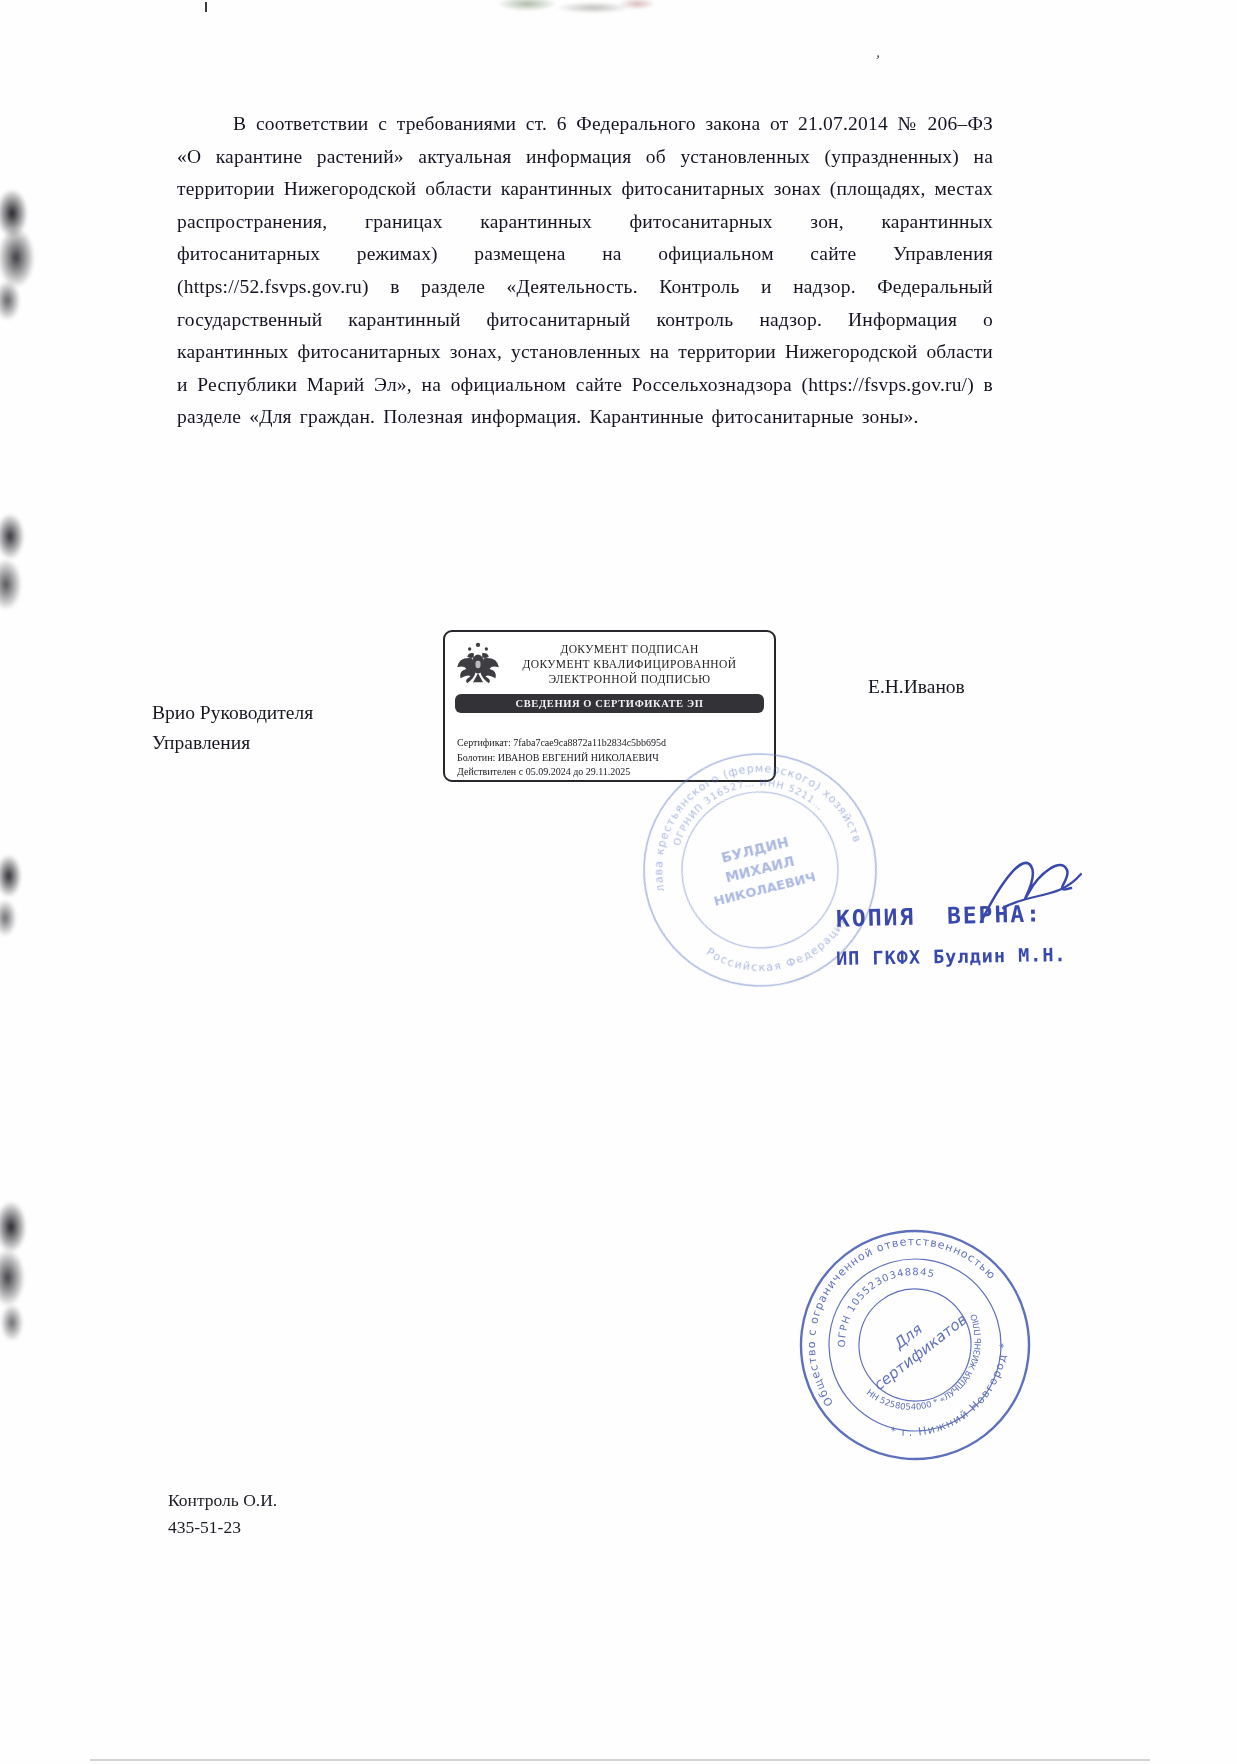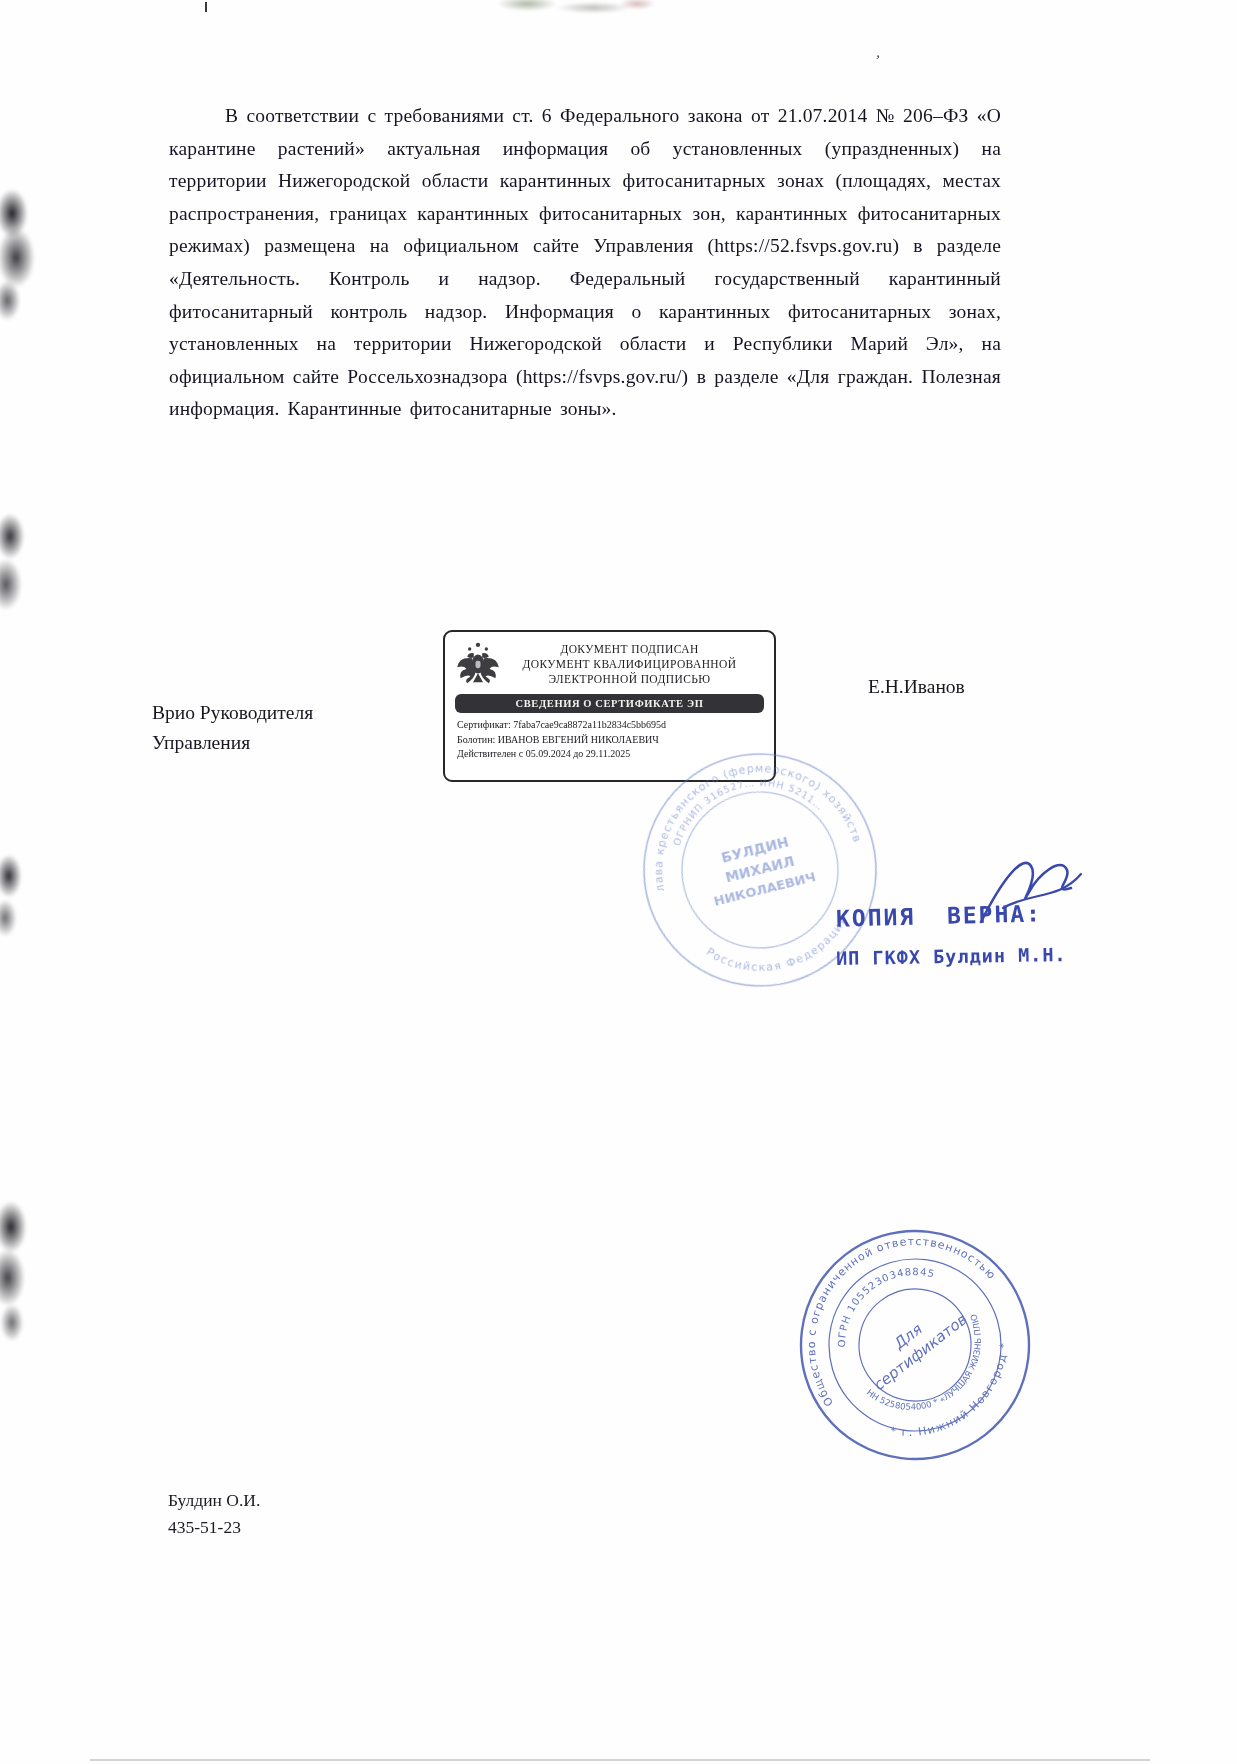--- a/index.html
+++ b/index.html
@@ -4,21 +4,21 @@
 <style>
   html,body{margin:0;padding:0;background:#e9e9e9;}
   .page{
     position:relative;width:1237px;height:1764px;margin:0 auto;
     background:#fefefe;overflow:hidden;
     font-family:"Liberation Serif", serif;color:#17171f;
   }
   
   .body-text{position:absolute;left:165px;top:96px;width:840px;}
   .doc-par{
-    margin:4px;text-align:justify;text-indent:56px;
+    margin:12px;text-align:justify;text-indent:56px;
     font-size:19.5px;line-height:32.6px;letter-spacing:.2px;
     word-spacing:3px;color:#141422;
   }
   
   .signer-position{position:absolute;left:152px;top:698px;font-size:19.5px;line-height:30px;}
   .signer-name{position:absolute;left:868px;top:676px;font-size:19.5px;}
   
   .esig-box{
     position:absolute;left:443px;top:630px;width:333px;height:152px;
     background:#fff;border:2px solid #26262b;border-radius:9px;box-sizing:border-box;
@@ -26,21 +26,21 @@
   }
   .esig-top{display:flex;align-items:flex-start;padding:7px 22px 2px 8px;}
   .esig-eagle{flex:0 0 50px;height:50px;margin-right:4px;}
   .esig-titles{flex:1;text-align:center;padding-top:3px;}
   .esig-titles div{font-size:11.5px;line-height:15px;letter-spacing:.4px;color:#1d1d22;}
   .esig-bar{
     margin:3px 10px 0 10px;height:19px;background:#323237;color:#f4f4f4;
     font-size:10.5px;font-weight:bold;letter-spacing:.6px;
     display:flex;align-items:center;justify-content:center;border-radius:6px;
   }
-  .esig-cert{padding:5px 12px 0 12px;}
+  .esig-cert{padding:23px 12px 0 12px;}
   .esig-cert div{font-size:10px;line-height:14.5px;color:#202026;}
   
   .round-stamp{position:absolute;}
   .farmer-stamp{
     left:638px;top:748px;width:244px;height:244px;
     color:#5b74c4;opacity:.5;transform:rotate(-14deg);filter:blur(.4px);
   }
   .company-stamp{
     left:795px;top:1225px;width:240px;height:240px;
     color:#3c52ae;opacity:.82;transform:rotate(-38deg);
@@ -200,17 +200,17 @@
       </text>
       <text font-size="8.6">
         <textPath href="#cs-ibot" startOffset="50%" text-anchor="middle">ИНН 5258054000 * «ЛУЧШАЯ ЖИЗНЬ ПЛЮС»</textPath>
       </text>
       <text x="120" y="114" text-anchor="middle" font-size="15" font-style="italic">Для</text>
       <text x="120" y="134" text-anchor="middle" font-size="15" font-style="italic">сертификатов</text>
     </svg>
   </div>
 
   <div class="footer-block">
-    <div>Булдин О.И.</div>
+    <div>Контроль О.И.</div>
     <div>435-51-23</div>
   </div>
 
 </div>
 
 </body></html>

